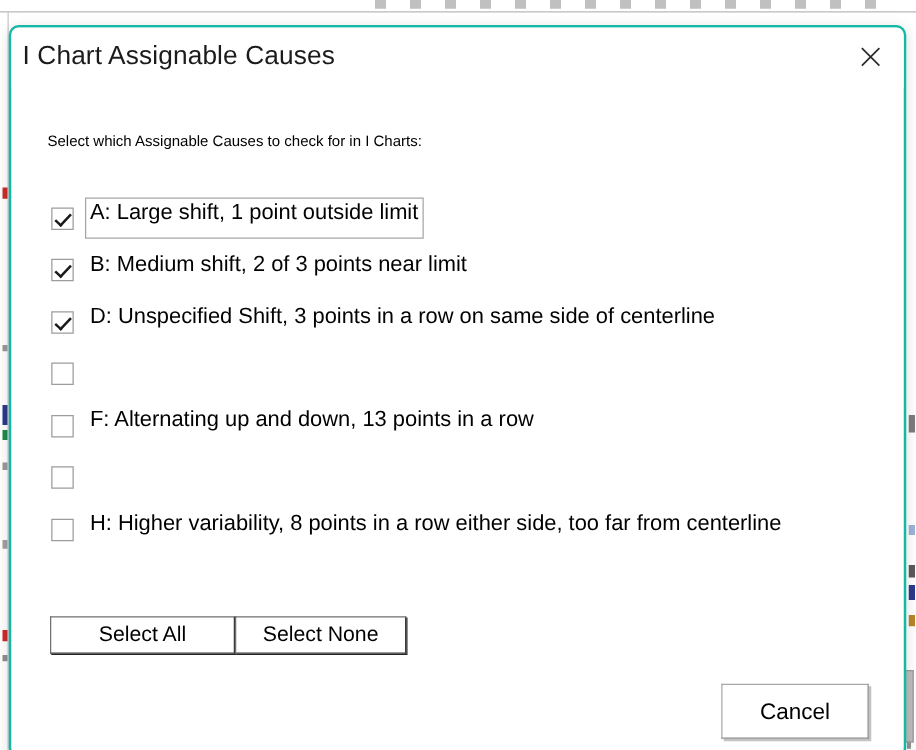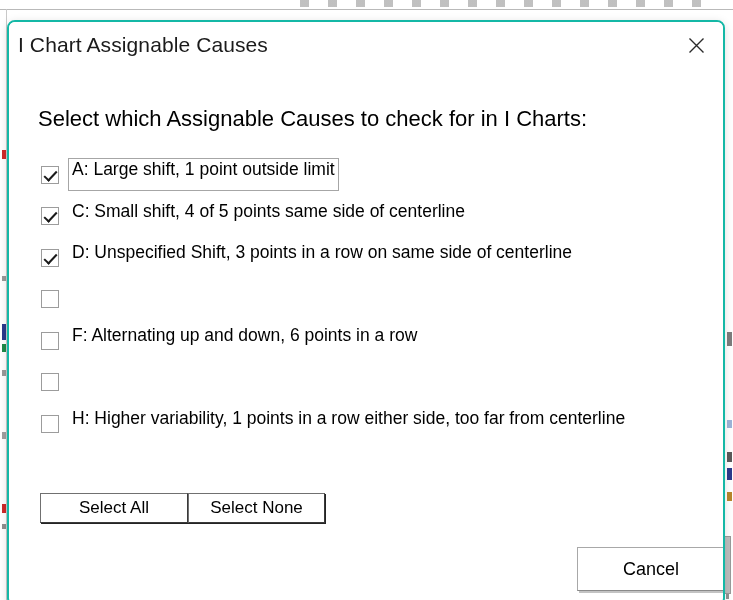--- a/index.html
+++ b/index.html
@@ -137,21 +137,21 @@
     cursor: default;
     background: transparent;
     border: none;
   }
   .close-btn svg { display: block; }
 
   .instruction {
     position: absolute;
     left: 29px;
     top: 84px;
-    font-size: 22px;
+    font-size: 12px;
     color: #000000;
     white-space: nowrap;
   }
 
   
   .cb-list {
     position: absolute;
     left: 0;
     top: 132px;
     width: 100%;
@@ -234,21 +234,21 @@
     display: flex;
     align-items: center;
     justify-content: center;
     border: 1px solid #d6d6d6;
     box-sizing: border-box;
     background: #ffffff;
   }
   .btn-cancel {
     left: 568px;
     top: 525px;
-    width: 148px;
+    width: 118px;
     height: 44px;
     border: 1px solid #a8a8a8;
     border-right-color: #8a8a8a;
     border-bottom-color: #8a8a8a;
     box-shadow: 2px 2px 0 0 #c3c3c3;
     font-size: 18px;
   }
 </style>
 </head>
 <body>
@@ -290,47 +290,47 @@
 
     <div class="instruction">Select which Assignable Causes to check for in I Charts:</div>
 
     <div class="cb-list">
 
       <div class="cb-row focused">
         <span class="cb-box checked"></span>
         <span class="cb-label">A: Large shift, 1 point outside limit</span>
       </div>
 
-
       <div class="cb-row">
         <span class="cb-box checked"></span>
-        <span class="cb-label">C: Small shift, 4 of 5 points same side of centerline</span>
-      </div>
+        <span class="cb-label">B: Medium shift, 2 of 3 points near limit</span>
+      </div>
+
 
       <div class="cb-row">
         <span class="cb-box checked"></span>
         <span class="cb-label">D: Unspecified Shift, 3 points in a row on same side of centerline</span>
       </div>
 
       <div class="cb-row">
         <span class="cb-box"></span>
       </div>
 
       <div class="cb-row">
         <span class="cb-box"></span>
-        <span class="cb-label">F: Alternating up and down, 6 points in a row</span>
+        <span class="cb-label">F: Alternating up and down, 13 points in a row</span>
       </div>
 
       <div class="cb-row">
         <span class="cb-box"></span>
       </div>
 
       <div class="cb-row">
         <span class="cb-box"></span>
-        <span class="cb-label">H: Higher variability, 1 points in a row either side, too far from centerline</span>
+        <span class="cb-label">H: Higher variability, 8 points in a row either side, too far from centerline</span>
       </div>
 
     </div>
 
     <button class="btn btn-select-all">Select All</button>
     <button class="btn btn-select-none">Select None</button>
 
     <button class="btn btn-cancel">Cancel</button>
 
   </div>

